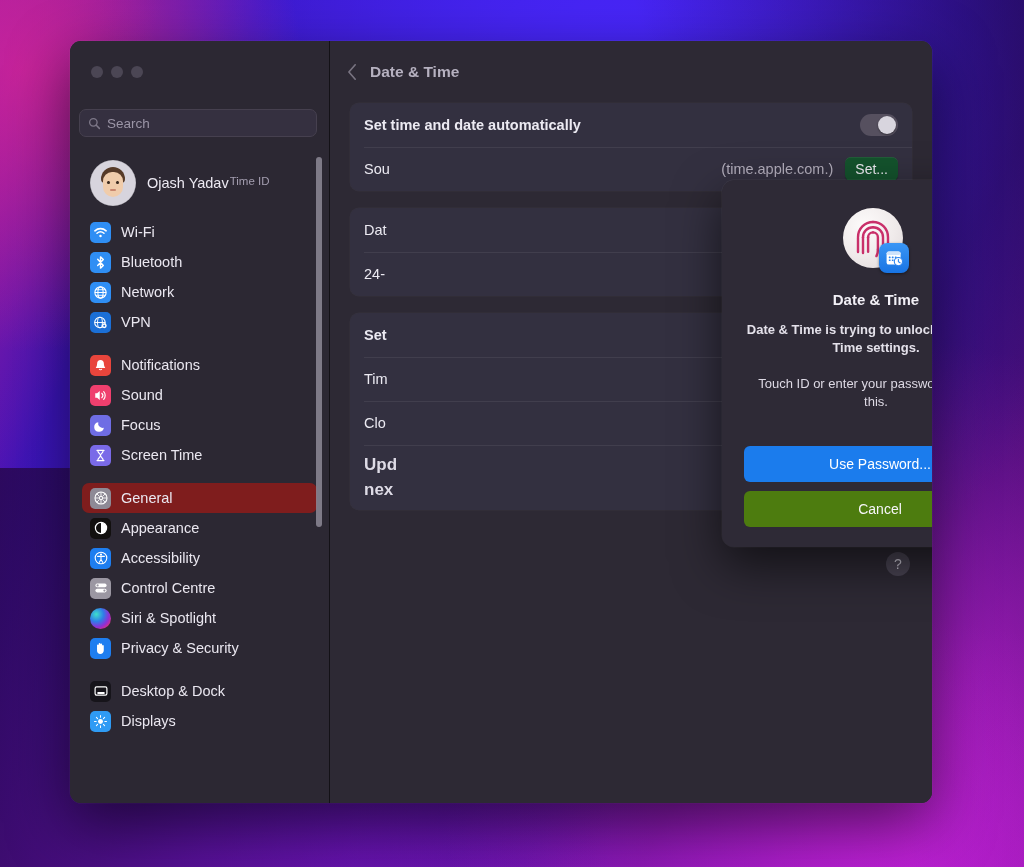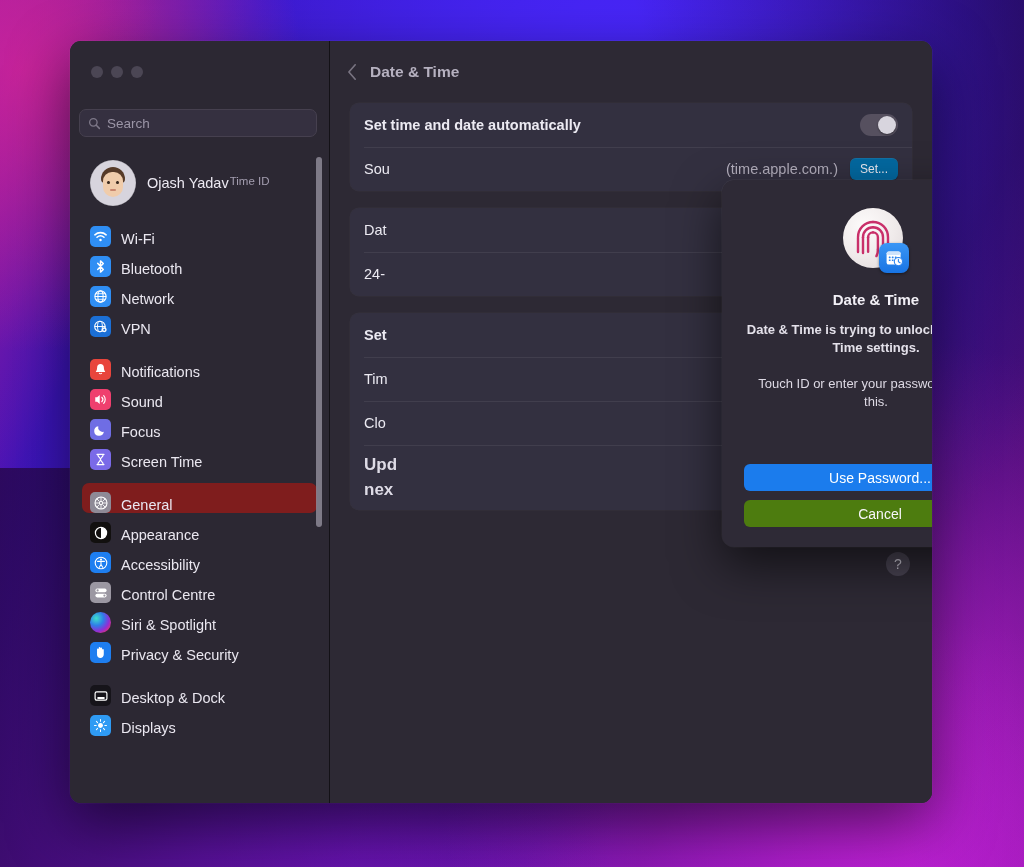--- a/index.html
+++ b/index.html
@@ -92,21 +92,21 @@
   .avatar .eye{ position:absolute; top:21px; width:2.6px; height:3.2px; background:#3a2a20; border-radius:50%; }
   .avatar .eye.l{ left:17px; } .avatar .eye.r{ left:26px; }
   .avatar .mouth{ position:absolute; left:20px; top:29px; width:6px; height:2px; background:#c9876f; border-radius:2px; }
   .acct-text{ display:flex; flex-direction:row; gap:1px; }
   .acct-name{ font-size:14.5px; color:#ece9f2; }
   .acct-sub{ font-size:11.5px; color:#a49eb0; }
 
   .nav-group{ padding:0 12px; }
   .nav-gap{ height:13px; }
   .nav-item{
-    display:flex; align-items:flex-end; gap:10px;
+    display:flex; align-items:center; gap:10px;
     height:30px; padding:0 8px; border-radius:7px; cursor:default;
   }
   .nav-item.selected{ background:#7f1d1d; }
   .nav-label{ font-size:14.5px; color:#eae7f0; white-space:nowrap; }
   .nav-icon{
     width:21px; height:21px; flex:0 0 21px; border-radius:5px;
     display:flex; align-items:center; justify-content:center;
     font-size:12px; color:#fff; overflow:hidden;
   }
   .nav-icon svg{ display:block; }
@@ -153,22 +153,22 @@
   }
   .toggle .knob{
     position:absolute; top:2px; width:18px; height:18px; border-radius:50%;
     background:#d8d5de; box-shadow:0 1px 2px rgba(0,0,0,0.4);
   }
   .toggle.on .knob{ right:2px; }
   .toggle.off .knob{ left:2px; }
   .toggle.off{ background:#3f3a48; }
 
   .push-btn{
-    background:#0369a1; color:#eeecf3; border:0; border-radius:6px;
-    font-size:12px; font-family:"Liberation Sans", sans-serif;
+    background:#14532d; color:#eeecf3; border:0; border-radius:6px;
+    font-size:14px; font-family:"Liberation Sans", sans-serif;
     padding:4px 10px; cursor:default;
     box-shadow:0 1px 1px rgba(0,0,0,0.35), inset 0 0.5px 0 rgba(255,255,255,0.12);
   }
 
   .help-btn{
     position:absolute; right:22px; bottom:227px;
     width:24px; height:24px; border-radius:50%;
     background:#4a4554; color:#cdc9d6; border:0;
     font-size:14px; line-height:24px; text-align:center; cursor:default;
     font-family:"Liberation Sans", sans-serif;
@@ -203,21 +203,21 @@
   .modal-body{
     margin-top:13px; font-size:13px; color:#e4e1ea; font-weight:bold;
     text-align:center; line-height:1.42; max-width:262px;
   }
   .modal-body2{
     margin-top:17px; font-size:13px; color:#ddd9e4;
     text-align:center; line-height:1.42; max-width:250px;
   }
   .modal-actions{ margin-top:auto; width:100%; display:flex; flex-direction:column; gap:9px; }
   .btn{
-    width:100%; height:27px; border:0; border-radius:6px;
+    width:100%; height:36px; border:0; border-radius:6px;
     font-size:14px; font-family:"Liberation Sans", sans-serif; cursor:default;padding-left:8px;
   }
   .btn.primary{ background:#1b7ced; color:#fff; }
   .btn.secondary{ background:#4d7c0f; color:#f7f6f9; }
 </style>
 </head>
 <body>
 
 <div id="wallpaper"></div>
 

